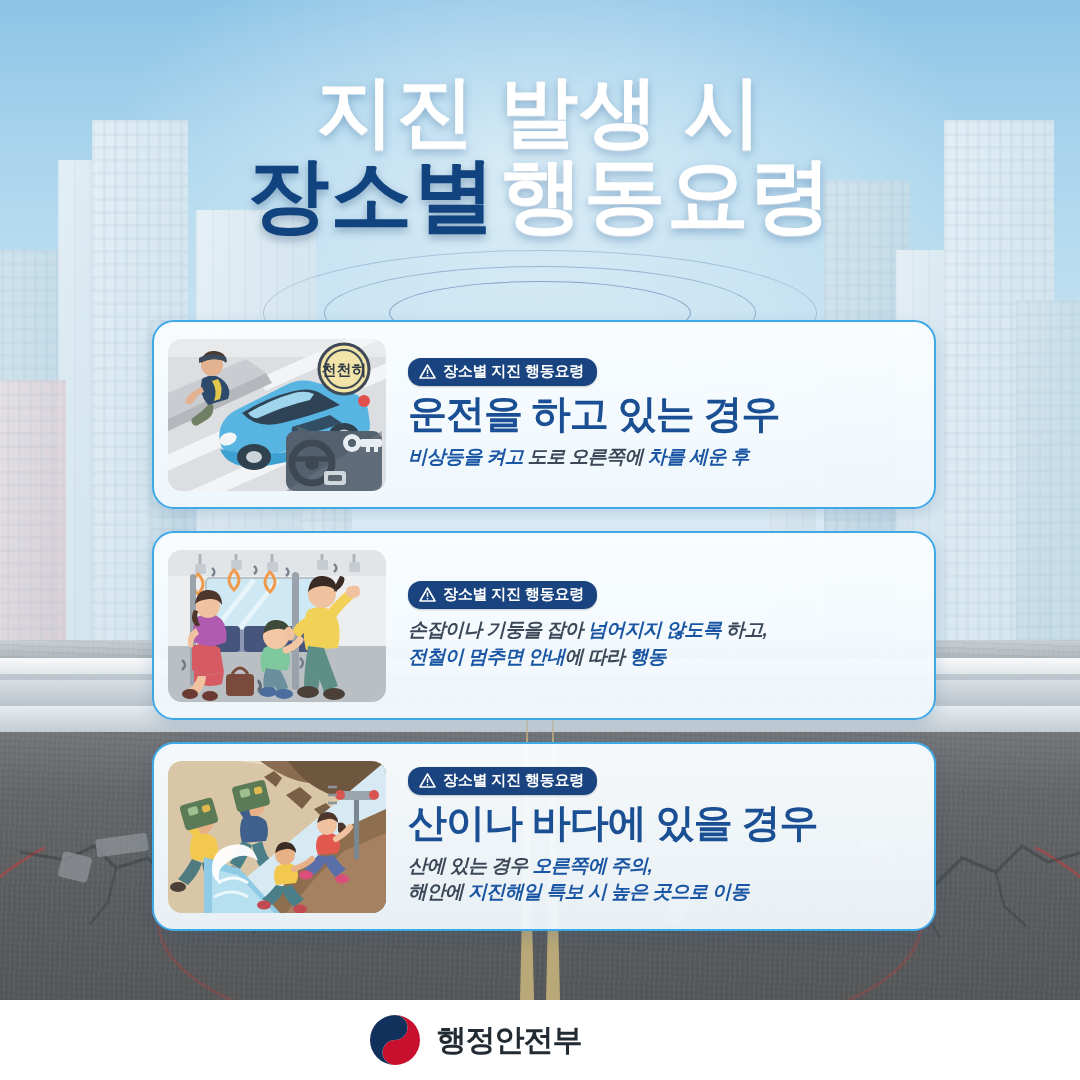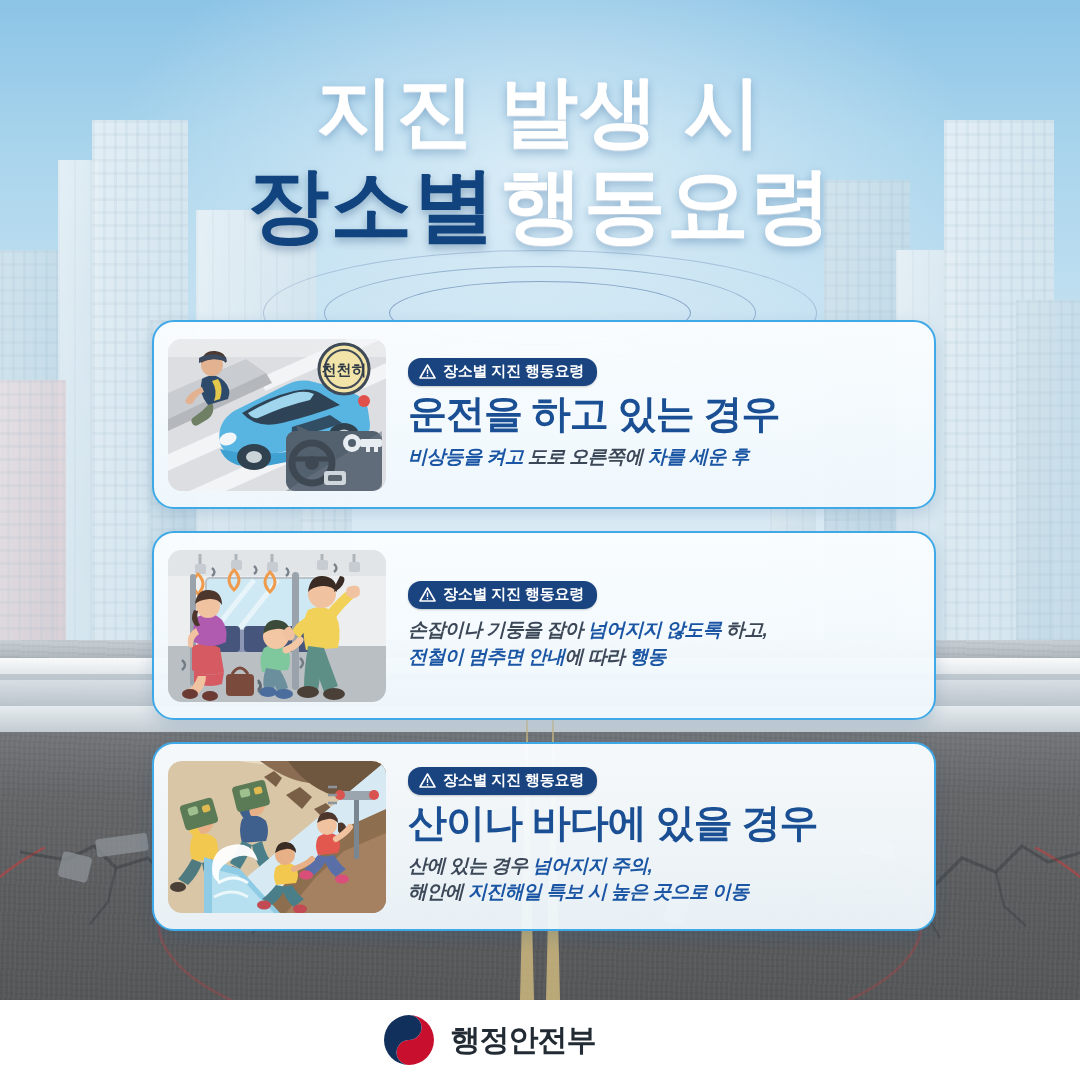--- a/index.html
+++ b/index.html
@@ -84,21 +84,21 @@
   .r1{width:300px;height:62px;}
   .r2{width:430px;height:92px;border-color:rgba(30,70,135,.32);}
   .r3{width:552px;height:124px;border-color:rgba(30,70,135,.22);}
 
   .t-line{width:100%;text-align:center;line-height:1;}
   .t1{
     font-size:78px;font-weight:900;color:#ffffff;letter-spacing:2px;
     text-shadow:0 4px 10px rgba(40,95,150,.38),0 1px 0 rgba(255,255,255,.9);
     position:relative;z-index:3;
   }
-  .t2{margin-top:14px;position:relative;z-index:3;}
+  .t2{margin-top:4px;position:relative;z-index:3;}
   .t2 .dark{
     font-size:82px;font-weight:900;color:#11437f;letter-spacing:1px;
     text-shadow:0 4px 9px rgba(20,60,110,.35);
   }
   .t2 .light{
     font-size:82px;font-weight:900;color:#ffffff;letter-spacing:1px;
     text-shadow:0 4px 10px rgba(40,95,150,.4),0 1px 0 rgba(255,255,255,.9);
   }
 
   
@@ -123,21 +123,21 @@
   }
   .warn-tri{display:block;}
   .card-title{
     margin-top:7px;font-size:39px;font-weight:900;color:#1b4f94;letter-spacing:-1px;line-height:1.1;
   }
   .card-desc{margin-top:8px;font-size:19px;font-weight:700;line-height:1.38;color:#3c4858;letter-spacing:-.6px;font-style:italic;}
   .em{color:#1b56a4;font-weight:800;}
 
   
   .footer{
-    position:absolute;left:14px;top:1000px;width:948px;height:80px;
+    position:absolute;left:0;top:1000px;width:948px;height:80px;
     display:flex;align-items:center;justify-content:center;gap:14px;background:#fff;
   }
   .gov-name{font-size:30px;font-weight:700;color:#222b33;letter-spacing:-1px;}
 </style>
 </head>
 <body>
 
 <div id="poster">
 
   <div class="bg-sky"></div>
@@ -500,21 +500,21 @@
         <div class="badge">
           <svg class="warn-tri" width="17" height="15" viewBox="0 0 17 15">
             <path d="M8.5 1 L16 14 H1 Z" fill="none" stroke="#ffffff" stroke-width="1.6" stroke-linejoin="round"></path>
             <rect x="7.8" y="5.4" width="1.4" height="4.6" fill="#ffffff"></rect>
             <rect x="7.8" y="11" width="1.4" height="1.5" fill="#ffffff"></rect>
           </svg>
           <span>장소별 지진 행동요령</span>
         </div>
         <div class="card-title">산이나 바다에 있을 경우</div>
         <div class="card-desc">
-          <span>산에 있는 경우 </span><span class="em">넘어지지 주의,</span><br>
+          <span>산에 있는 경우 </span><span class="em">오른쪽에 주의,</span><br>
           <span>해안에 </span><span class="em">지진해일 특보 시 높은 곳으로 이동</span>
         </div>
       </div>
     </div>
 
   </div>
 
   <div class="footer">
     <svg width="56" height="56" viewBox="0 0 56 56">
       <path d="M28 3 a25 25 0 0 1 0 50 a12.5 12.5 0 0 1 0 -25 a12.5 12.5 0 0 0 0 -25 z" fill="#c8102e"></path>

